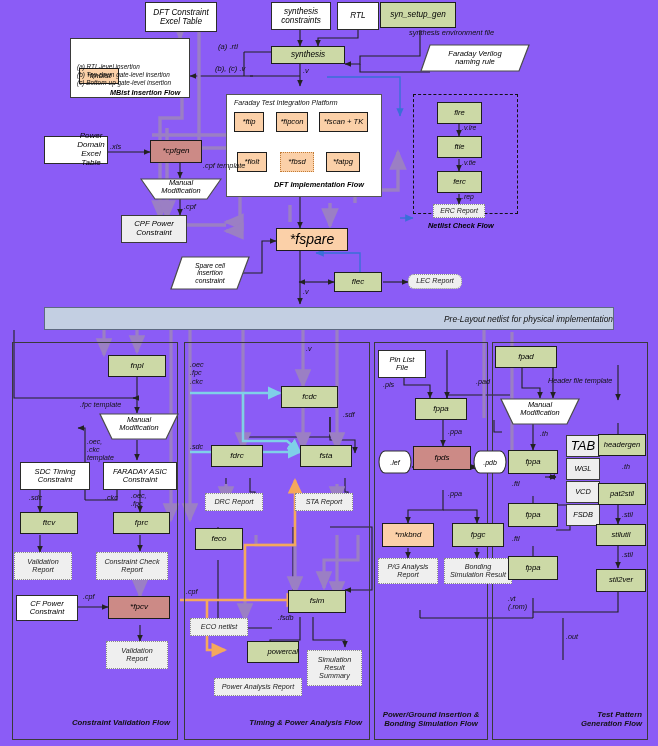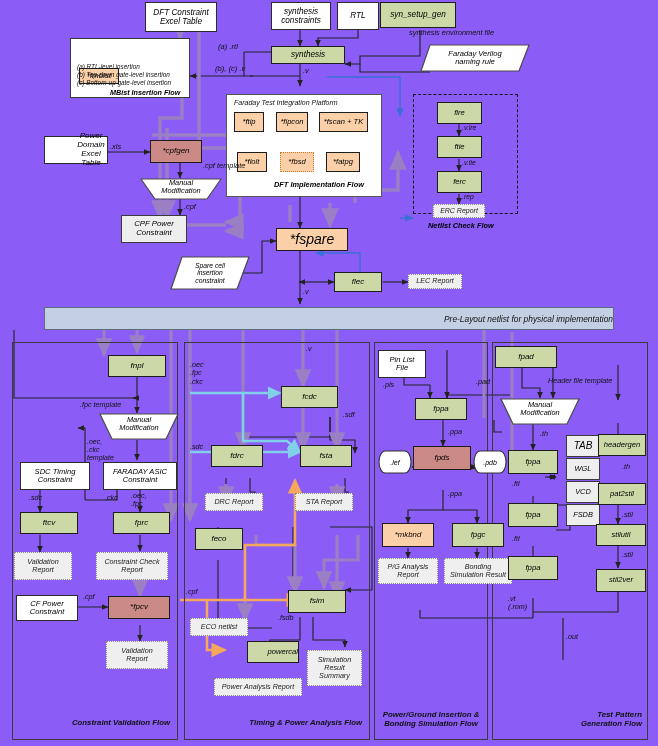--- a/index.html
+++ b/index.html
@@ -330,21 +330,21 @@
     <svg width="80" height="34" style="position:absolute;left:0;top:0;">
       <polygon points="12,1 79,1 67,33 1,33" fill="#fff" stroke="#4a4a4a" stroke-width="1.2"></polygon>
     </svg>
     <span class="ptxt" style="font-size:6.8px;white-space:pre-line;">Spare cell
 insertion
 constraint</span>
   </div>
   <div class="node green" style="left:334px;top:272px;width:48px;height:20px;font-size:8px;">
     <span>flec</span>
   </div>
-  <div class="node report" style="left:408px;top:274px;width:54px;height:15px;font-size:7.2px;">
+  <div class="node report" style="left:408px;top:274px;width:54px;height:15px;font-size:7.2px;border-radius:6px;">
     <span>LEC Report</span>
   </div>
   <div class="lbl" style="left:303px;top:288px;font-size:7.4px;">.v</div>
 
   <div class="band" style="left:44px;top:307px;width:570px;height:23px;">
     <span style="font-size:8.4px;color:#111;">Pre-Layout netlist for physical implementation</span>
   </div>
 
   <div class="group" style="left:12px;top:342px;width:166px;height:398px;"></div>
   <div class="group" style="left:184px;top:342px;width:186px;height:398px;"></div>
@@ -504,21 +504,21 @@
     <svg width="80" height="27" style="position:absolute;left:0;top:0;">
       <polygon points="1,1 79,1 67,26 13,26" fill="#fff" stroke="#4a4a4a" stroke-width="1.2"></polygon>
     </svg>
     <div style="position:absolute;left:0;top:3px;width:100%;text-align:center;font-size:7.4px;line-height:1.05;white-space:pre-line;">Manual
 Modification</div>
   </div>
   <div class="lbl" style="left:540px;top:430px;font-size:7.2px;">.th</div>
   <div class="node green" style="left:508px;top:450px;width:50px;height:24px;font-size:7.8px;">
     <span>fppa</span>
   </div>
-  <div class="node gray" style="left:566px;top:435px;width:34px;height:22px;font-size:10px;">
+  <div class="node gray" style="left:566px;top:435px;width:34px;height:22px;font-size:13px;">
     <span>TAB</span>
   </div>
   <div class="node gray" style="left:566px;top:458px;width:34px;height:22px;font-size:7.4px;">
     <span>WGL</span>
   </div>
   <div class="node gray" style="left:566px;top:481px;width:34px;height:22px;font-size:7.4px;">
     <span>VCD</span>
   </div>
   <div class="node gray" style="left:566px;top:504px;width:34px;height:22px;font-size:7.4px;">
     <span>FSDB</span>

